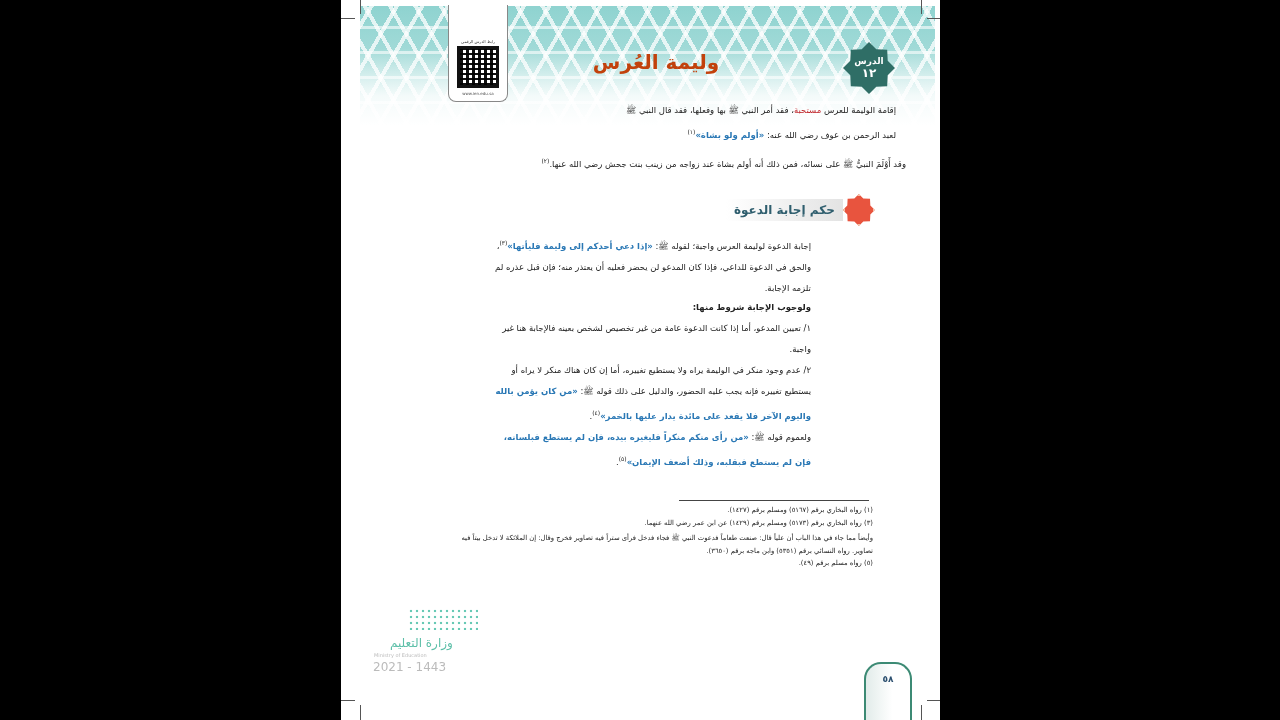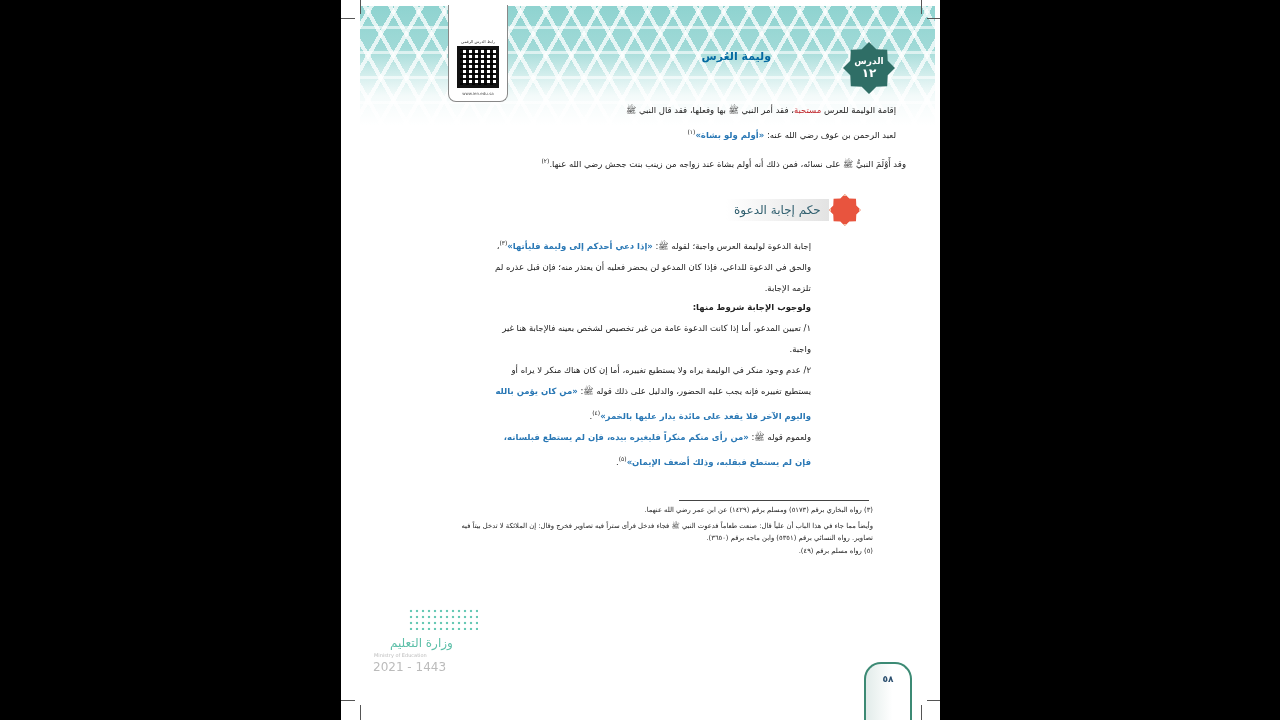--- a/index.html
+++ b/index.html
@@ -30,22 +30,22 @@
     .qr-code {
       width: 42px; height: 42px; background: #fff; border: 3px solid #111;
       background-image:
         repeating-linear-gradient(90deg, #111 0 3px, transparent 3px 6px),
         repeating-linear-gradient(0deg, #111 0 2px, transparent 2px 5px);
       background-blend-mode: multiply;
     }
     .qr-url { font-size: 4px; color: #555; margin-top: 3px; }
 
     .lesson-title {
-      position: absolute; left: 200px; top: 50px; width: 230px; 
-      font-size: 11px; font-weight: bold; color: #0369a1; direction: rtl;
+      position: absolute; left: 200px; top: 50px; width: 230px; text-align: center;
+      font-size: 20px; font-weight: bold; color: #c2410c; direction: rtl;
     }
     .lesson-badge {
       position: absolute; left: 502px; top: 42px; width: 52px; height: 52px;
       background: #2f6e66; color: #fff; text-align: center;
       clip-path: polygon(50% 0%, 64% 14%, 85% 15%, 86% 36%, 100% 50%, 86% 64%, 85% 85%, 64% 86%, 50% 100%, 36% 86%, 15% 85%, 14% 64%, 0% 50%, 14% 36%, 15% 15%, 36% 14%);
       display: flex; flex-direction: column; justify-content: center; align-items: center;
     }
     .lesson-badge .b-word { font-size: 9px; font-weight: bold; line-height: 11px; }
     .lesson-badge .b-num { font-size: 12px; font-weight: bold; line-height: 13px; }
 
@@ -63,21 +63,21 @@
     }
     .section-heading .star {
       width: 32px; height: 32px; background: #e8543e;
       border: 2px solid #f3c1a9;
       clip-path: polygon(50% 0%, 64% 14%, 85% 15%, 86% 36%, 100% 50%, 86% 64%, 85% 85%, 64% 86%, 50% 100%, 36% 86%, 15% 85%, 14% 64%, 0% 50%, 14% 36%, 15% 15%, 36% 14%);
       flex-shrink: 0;
     }
     .section-heading .hbar {
       background: linear-gradient(to left, #e3e3e3, #ffffff);
       height: 22px; padding: 0 8px; display: flex; align-items: center;
-      font-size: 12px; font-weight: normal; color: #2f5e6e; white-space: nowrap;
+      font-size: 12px; font-weight: bold; color: #2f5e6e; white-space: nowrap;
     }
 
     .fn-rule { position: absolute; left: 338px; top: 500px; width: 190px; height: 1px; background: #444; }
     .footnotes { position: absolute; left: 100px; top: 504px; width: 432px; font-size: 6.8px; line-height: 12.6px; color: #222; }
 
     .moe-logo { position: absolute; left: 25px; top: 606px; width: 120px; height: 70px; }
     .dots { position: absolute; left: 42px; top: 2px; width: 70px; height: 22px;
       background-image: radial-gradient(circle, #4cc0a8 1.3px, transparent 1.6px);
       background-size: 6px 6px; opacity: 0.85; }
     .moe-ar { position: absolute; left: 24px; top: 30px; font-size: 12px; color: #5cbfa8; direction: rtl; }
@@ -142,20 +142,21 @@
 
   <div class="para rtl" style="left:150px;top:318px;width:320px;">١/ تعيين المدعو، أما إذا كانت الدعوة عامة من غير تخصيص لشخص بعينه فالإجابة هنا غير واجبة.</div>
 
   <div class="para rtl" style="left:150px;top:360px;width:320px;">
     <span>٢/ عدم وجود منكر في الوليمة يراه ولا يستطيع تغييره، أما إن كان هناك منكر لا يراه أو يستطيع تغييره فإنه يجب عليه الحضور، والدليل على ذلك قوله ﷺ: </span><span class="blue">«من كان يؤمن بالله واليوم الآخر فلا يقعد على مائدة يدار عليها بالخمر»</span><span class="sup">(٤)</span>.<br>
     <span>ولعموم قوله ﷺ: </span><span class="blue">«من رأى منكم منكراً فليغيره بيده، فإن لم يستطع فبلسانه، فإن لم يستطع فبقلبه، وذلك أضعف الإيمان»</span><span class="sup">(٥)</span>.
   </div>
 
   <div class="fn-rule"></div>
   <div class="footnotes rtl">
+    <div>(١) رواه البخاري برقم (٥١٦٧) ومسلم برقم (١٤٢٧).</div>
     <div>(٣) رواه البخاري برقم (٥١٧٣) ومسلم برقم (١٤٢٩) عن ابن عمر رضي الله عنهما.</div>
     <div style="margin-top:3px;">وأيضاً مما جاء في هذا الباب أن علياً قال: صنعت طعاماً فدعوت النبي ﷺ فجاء فدخل فرأى ستراً فيه تصاوير فخرج وقال: إن الملائكة لا تدخل بيتاً فيه تصاوير. رواه النسائي برقم (٥٣٥١) وابن ماجه برقم (٣٦٥٠).</div>
     <div>(٥) رواه مسلم برقم (٤٩).</div>
   </div>
 
   <div class="moe-logo">
     <div class="dots"></div>
     <div class="moe-ar">وزارة التعليم</div>
     <div class="moe-en">Ministry of Education</div>
     <div class="moe-year">2021 - 1443</div>

